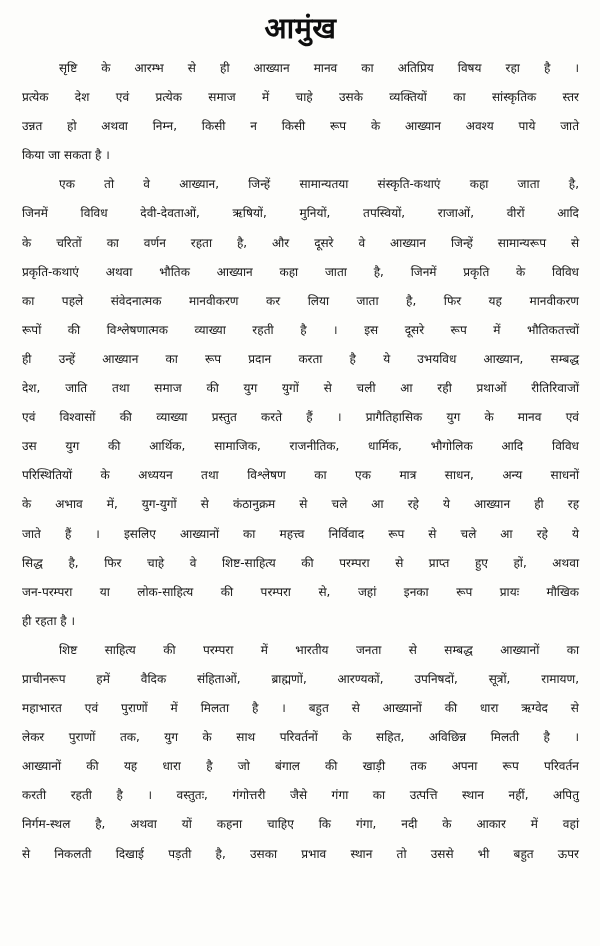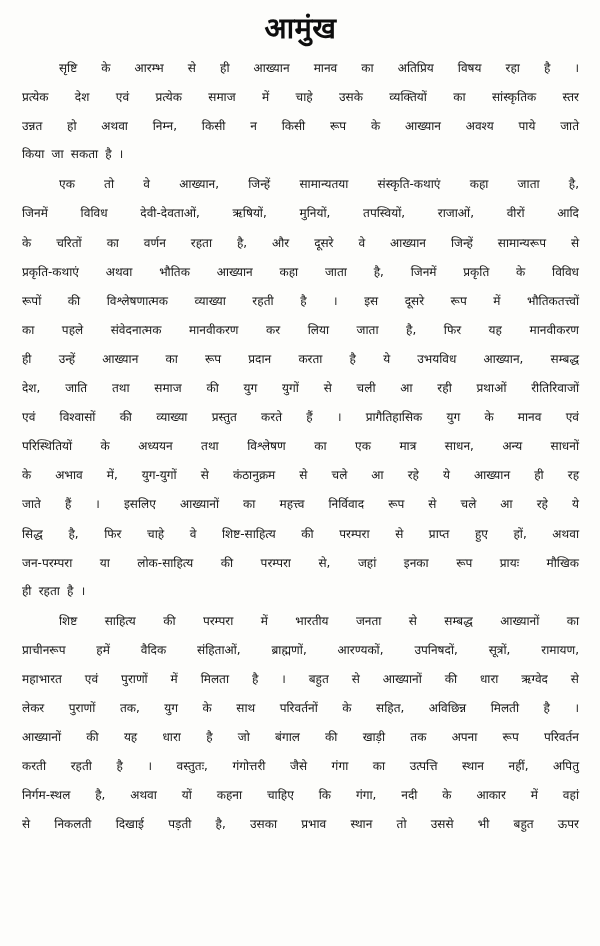--- a/index.html
+++ b/index.html
@@ -32,43 +32,44 @@
   .line {
     font-size: 12px;
     line-height: 29.1px;
     font-weight: 500;
     text-align: justify;
     text-align-last: justify;
     white-space: normal;
     color: #161616;
   }
   .line.first { text-indent: 37px; }
-  .line.short { text-align-last: left; font-family: Liberation Mono, monospace; }
+  .line.short { text-align-last: left; }
 </style>
 </head>
 <body>
 
 <div class="page">
   <h1 class="title">आमुंख</h1>
   <div class="para">
       <div class="line first">सृष्टि के आरम्भ से ही आख्यान मानव का अतिप्रिय विषय रहा है ।</div>
       <div class="line">प्रत्येक देश एवं प्रत्येक समाज में चाहे उसके व्यक्तियों का सांस्कृतिक स्तर</div>
       <div class="line">उन्नत हो अथवा निम्न, किसी न किसी रूप के आख्यान अवश्य पाये जाते</div>
       <div class="line short">किया जा सकता है ।</div>
     </div>
   <div class="para">
       <div class="line first">एक तो वे आख्यान, जिन्हें सामान्यतया संस्कृति-कथाएं कहा जाता है,</div>
       <div class="line">जिनमें विविध देवी-देवताओं, ऋषियों, मुनियों, तपस्वियों, राजाओं, वीरों आदि</div>
       <div class="line">के चरितों का वर्णन रहता है, और दूसरे वे आख्यान जिन्हें सामान्यरूप से</div>
       <div class="line">प्रकृति-कथाएं अथवा भौतिक आख्यान कहा जाता है, जिनमें प्रकृति के विविध</div>
+      <div class="line">का पहले संवेदनात्मक मानवीकरण कर लिया जाता है, फिर यह मानवीकरण</div>
       <div class="line">रूपों की विश्लेषणात्मक व्याख्या रहती है । इस दूसरे रूप में भौतिकतत्त्वों</div>
-      <div class="line">का पहले संवेदनात्मक मानवीकरण कर लिया जाता है, फिर यह मानवीकरण</div>
       <div class="line">ही उन्हें आख्यान का रूप प्रदान करता है ये उभयविध आख्यान, सम्बद्ध</div>
       <div class="line">देश, जाति तथा समाज की युग युगों से चली आ रही प्रथाओं रीतिरिवाजों</div>
       <div class="line">एवं विश्वासों की व्याख्या प्रस्तुत करते हैं । प्रागैतिहासिक युग के मानव एवं</div>
+      <div class="line">उस युग की आर्थिक, सामाजिक, राजनीतिक, धार्मिक, भौगोलिक आदि विविध</div>
       <div class="line">परिस्थितियों के अध्ययन तथा विश्लेषण का एक मात्र साधन, अन्य साधनों</div>
       <div class="line">के अभाव में, युग-युगों से कंठानुक्रम से चले आ रहे ये आख्यान ही रह</div>
       <div class="line">जाते हैं । इसलिए आख्यानों का महत्त्व निर्विवाद रूप से चले आ रहे ये</div>
       <div class="line">सिद्ध है, फिर चाहे वे शिष्ट-साहित्य की परम्परा से प्राप्त हुए हों, अथवा</div>
       <div class="line">जन-परम्परा या लोक-साहित्य की परम्परा से, जहां इनका रूप प्रायः मौखिक</div>
       <div class="line short">ही रहता है ।</div>
     </div>
   <div class="para">
       <div class="line first">शिष्ट साहित्य की परम्परा में भारतीय जनता से सम्बद्ध आख्यानों का</div>
       <div class="line">प्राचीनरूप हमें वैदिक संहिताओं, ब्राह्मणों, आरण्यकों, उपनिषदों, सूत्रों, रामायण,</div>

